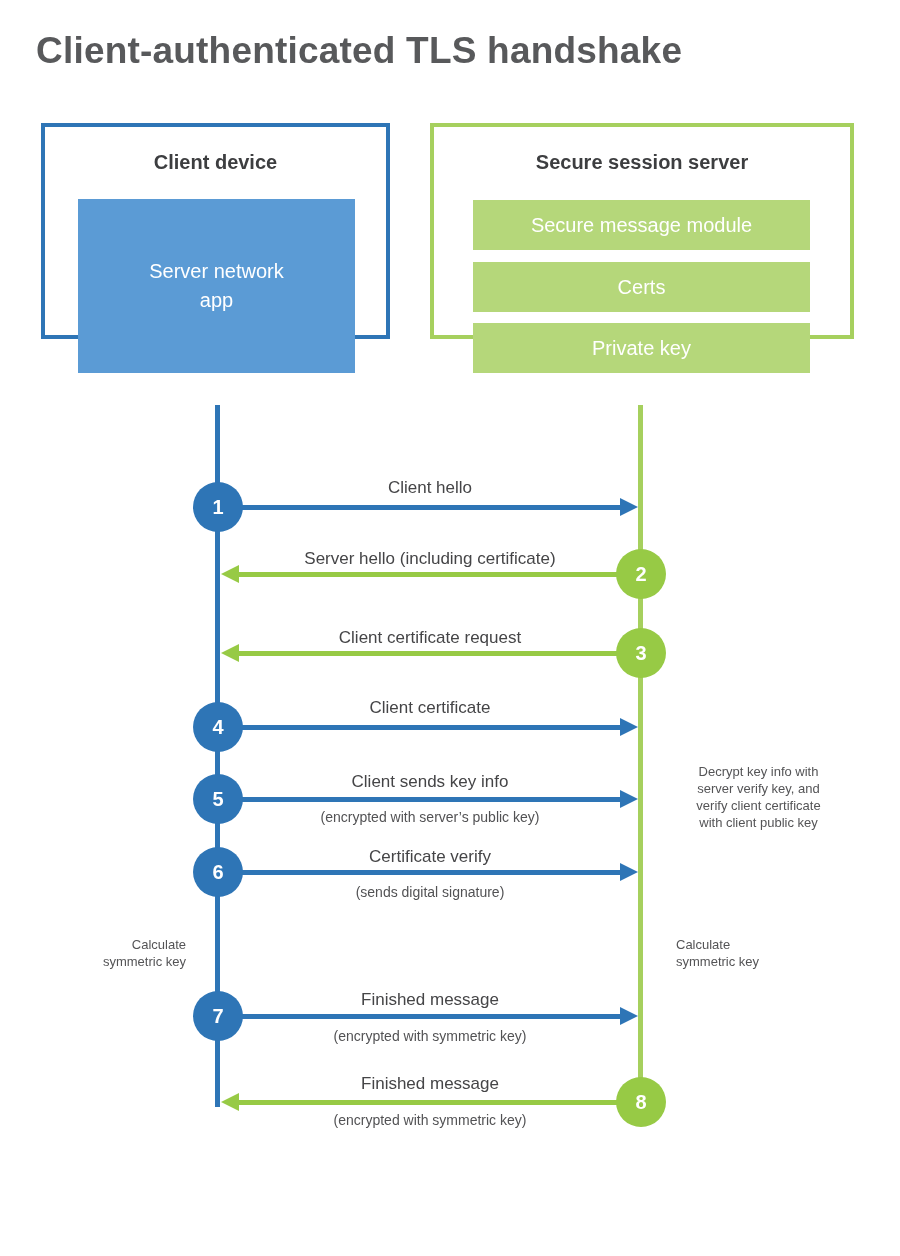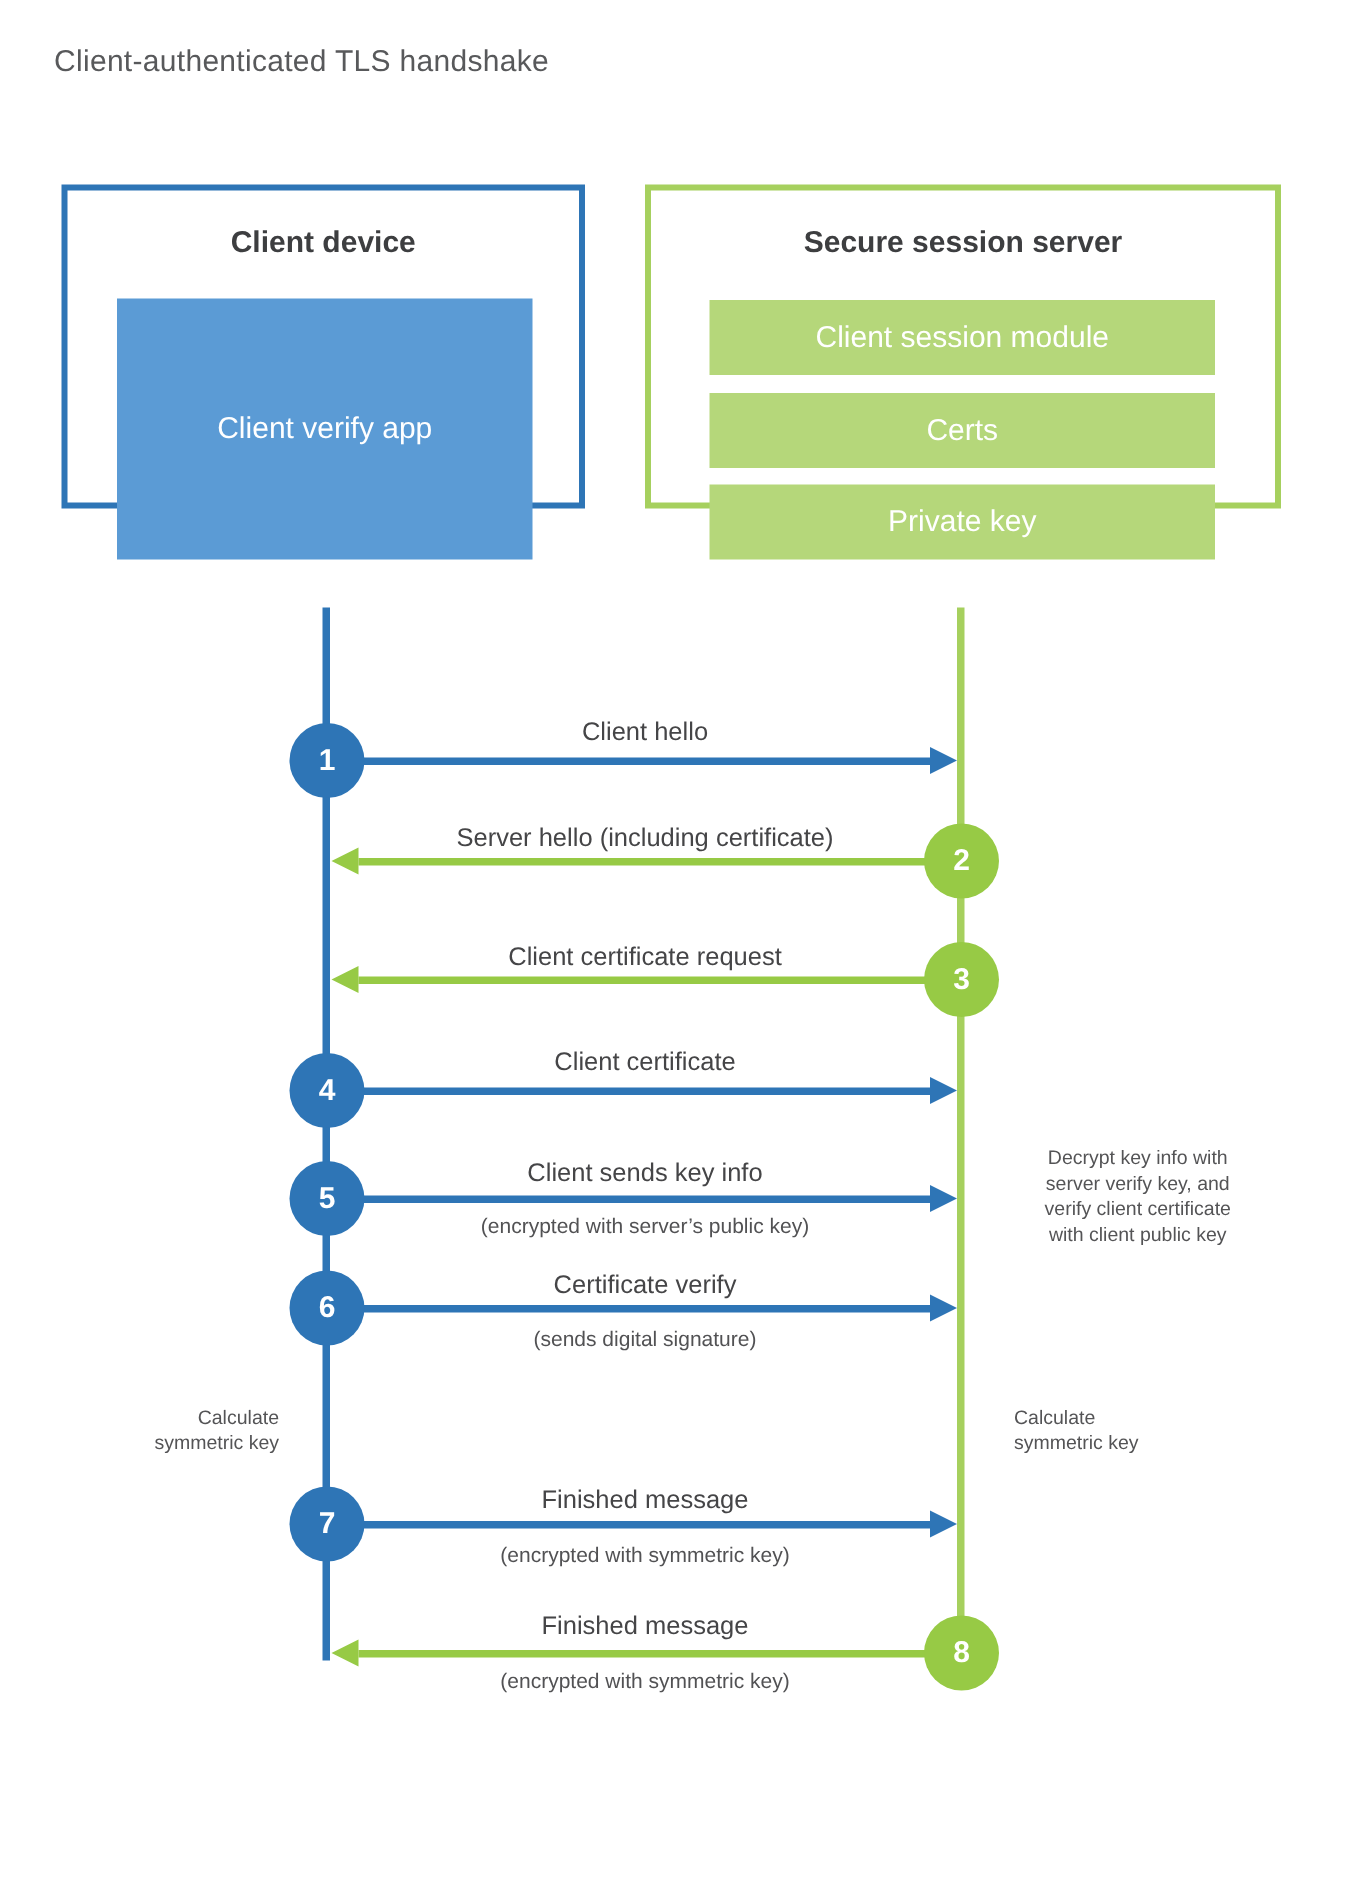--- a/index.html
+++ b/index.html
@@ -9,22 +9,22 @@
     position: relative;
     width: 900px;
     height: 1256px;
     background: #ffffff;
     overflow: hidden;
   }
   .page-title {
     position: absolute;
     left: 36px;
     top: 30px;
-    font-size: 20px;
-    font-weight: 400;
+    font-size: 37px;
+    font-weight: 700;
     letter-spacing: 0.2px;
     color: #58595b;
   }
   
   .actor-box {
     position: absolute;
     top: 123px;
     height: 216px;
     background: #ffffff;
   }
@@ -127,27 +127,27 @@
 </head>
 <body>
 
 <div class="canvas">
 
   <div class="page-title">Client-authenticated TLS handshake</div>
 
   <div class="actor-box client-box">
     <div class="box-title">Client device</div>
     <div class="client-app">
-      <span class="wrapbox">Client verify app</span>
+      <span class="wrapbox">Server network app</span>
     </div>
   </div>
 
   <div class="actor-box server-box">
     <div class="box-title">Secure session server</div>
-    <div class="server-bar" style="top:73px">Client session module</div>
+    <div class="server-bar" style="top:73px">Secure message module</div>
     <div class="server-bar" style="top:196px">Private key</div>
     <div class="server-bar" style="top:135px">Certs</div>
   </div>
 
   <div class="lifeline blue"></div>
   <div class="lifeline green"></div>
 
   <div class="msg-label" style="top:478px">Client hello</div>
   <div class="arrow-line blue" style="left:240px; top:505px; width:380px"></div>
   <div class="arrow-head right blue" style="left:620px; top:498px"></div>

